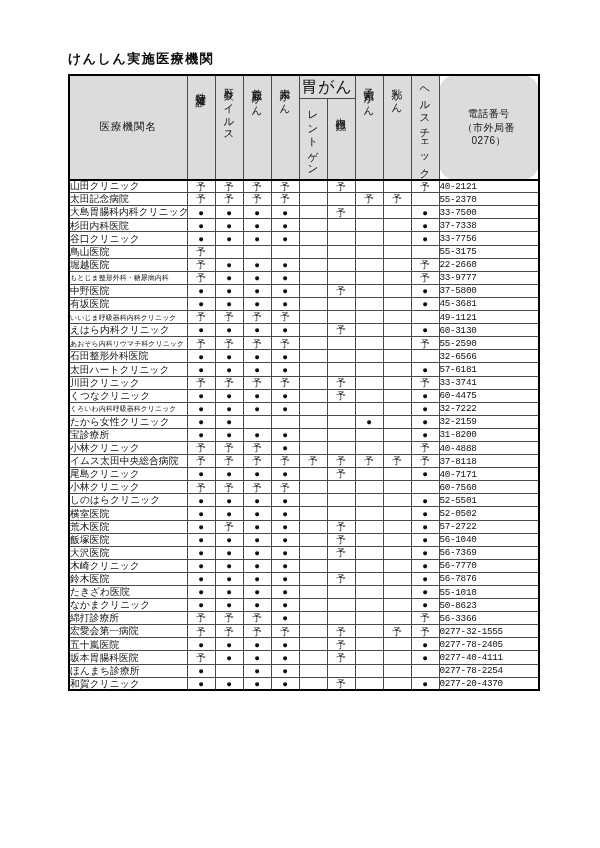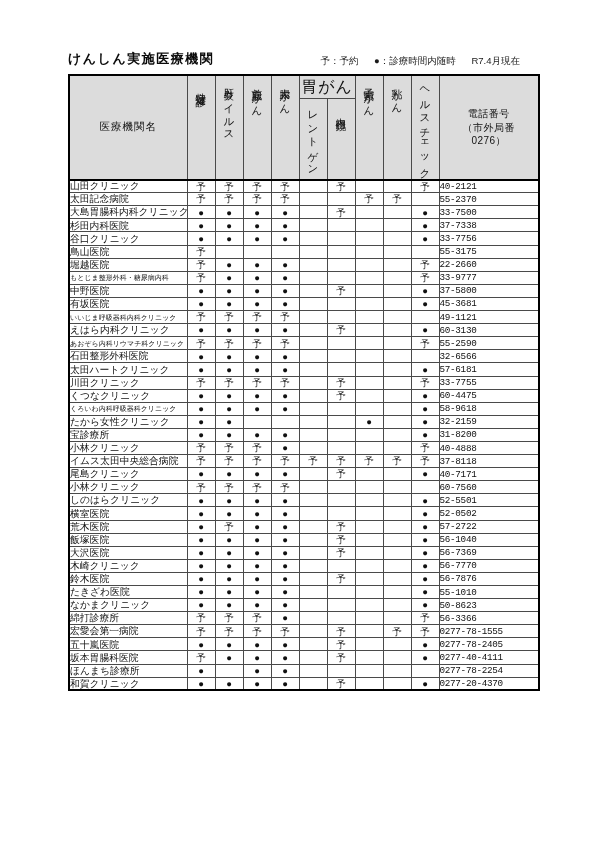--- a/index.html
+++ b/index.html
@@ -29,21 +29,21 @@
   tr.h-group { height:22px; }
   tr.h-sub   { height:71px; }
 
   th.h-name { font-size:10.5px; letter-spacing:1px; text-align:center; vertical-align:middle; }
   th.vert   { vertical-align:top; text-align:center; }
   th.vert .v {
     display:inline-block; writing-mode:vertical-rl; text-orientation:mixed;
     font-size:10.5px; letter-spacing:1.5px; padding-top:4px; line-height:1;
   }
   th.h-stomach { font-size:16px; text-align:center; vertical-align:middle; letter-spacing:1px; }
-  th.h-phone { font-size:10px; text-align:center; vertical-align:middle; line-height:1.35; letter-spacing:0.5px; }
+  th.h-phone { font-size:10px; text-align:center; vertical-align:middle; line-height:1.35; letter-spacing:0.5px;border-radius:17px; }
   th.h-phone span { display:block; }
 
   tbody tr { height:13.1px; }
   td.name {
     font-size:9.8px; padding-left:2px; white-space:nowrap;
     letter-spacing:0; line-height:1;margin-top:24px;
   }
   td.name.small { font-size:7px; letter-spacing:0; }
   td.mark { text-align:center; font-size:9.5px; line-height:1; }
   td.phone {
@@ -52,25 +52,20 @@
   }
 </style>
 </head>
 <body>
 
 <div class="page">
   <div class="content">
 
     <div class="topline">
       <div class="doc-title">けんしん実施医療機関</div>
-      <div class="legend">
-        <span>予：予約</span>
-        <span>●：診療時間内随時</span>
-        <span>R7.4月現在</span>
-      </div>
     </div>
 
     <table class="clinics">
       <colgroup>
         <col style="width:118px">
         <col style="width:28px">
           <col style="width:28px">
           <col style="width:28px">
           <col style="width:28px">
         <col style="width:28px">
@@ -302,21 +297,21 @@
             <td class="name">川田クリニック</td>
             <td class="mark">予</td>
             <td class="mark">予</td>
             <td class="mark">予</td>
             <td class="mark">予</td>
             <td class="mark"></td>
             <td class="mark">予</td>
             <td class="mark"></td>
             <td class="mark"></td>
             <td class="mark">予</td>
-            <td class="phone">33-7755</td>
+            <td class="phone">33-3741</td>
           </tr>
           <tr>
             <td class="name">くつなクリニック</td>
             <td class="mark">●</td>
             <td class="mark">●</td>
             <td class="mark">●</td>
             <td class="mark">●</td>
             <td class="mark"></td>
             <td class="mark">予</td>
             <td class="mark"></td>
@@ -328,21 +323,21 @@
             <td class="name small">くろいわ内科呼吸器科クリニック</td>
             <td class="mark">●</td>
             <td class="mark">●</td>
             <td class="mark">●</td>
             <td class="mark">●</td>
             <td class="mark"></td>
             <td class="mark"></td>
             <td class="mark"></td>
             <td class="mark"></td>
             <td class="mark">●</td>
-            <td class="phone">58-9618</td>
+            <td class="phone">32-7222</td>
           </tr>
           <tr>
             <td class="name">たから女性クリニック</td>
             <td class="mark">●</td>
             <td class="mark">●</td>
             <td class="mark"></td>
             <td class="mark"></td>
             <td class="mark"></td>
             <td class="mark"></td>
             <td class="mark">●</td>
@@ -549,21 +544,21 @@
             <td class="name">宏愛会第一病院</td>
             <td class="mark">予</td>
             <td class="mark">予</td>
             <td class="mark">予</td>
             <td class="mark">予</td>
             <td class="mark"></td>
             <td class="mark">予</td>
             <td class="mark"></td>
             <td class="mark">予</td>
             <td class="mark">予</td>
-            <td class="phone">0277-78-1555</td>
+            <td class="phone">0277-32-1555</td>
           </tr>
           <tr>
             <td class="name">五十嵐医院</td>
             <td class="mark">●</td>
             <td class="mark">●</td>
             <td class="mark">●</td>
             <td class="mark">●</td>
             <td class="mark"></td>
             <td class="mark">予</td>
             <td class="mark"></td>

